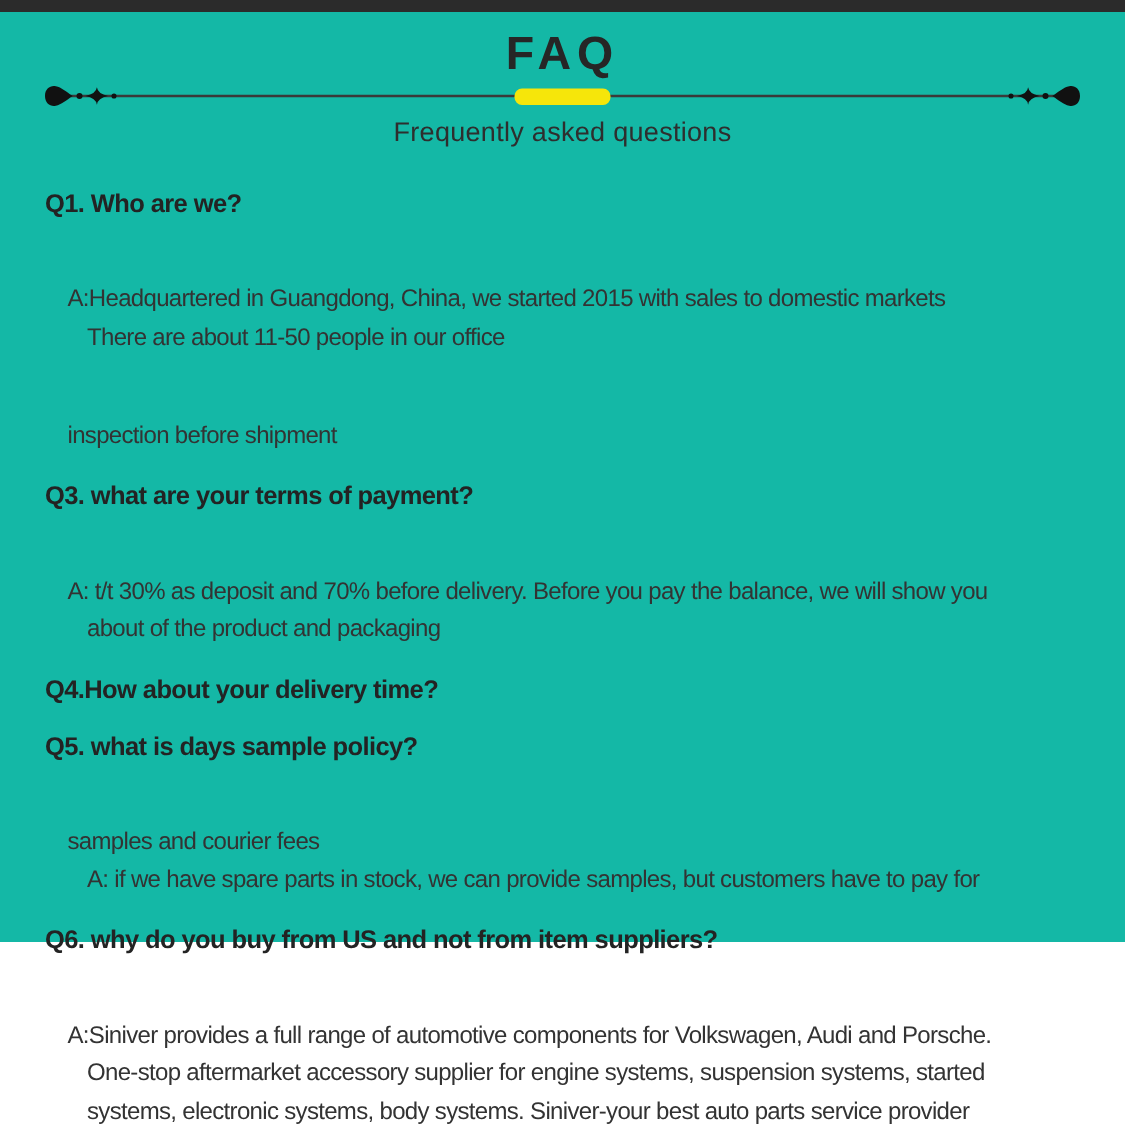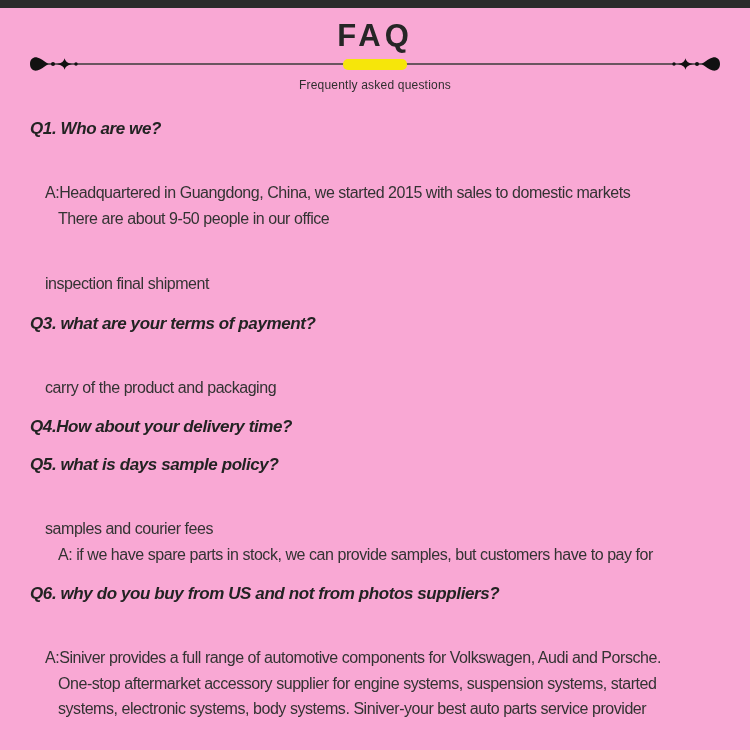--- a/index.html
+++ b/index.html
@@ -4,21 +4,21 @@
 <style>
   html, body { margin: 0; padding: 0; }
   body {
     width: 750px;
     height: 750px;
     background: #ffffff;
     font-family: "Liberation Sans", sans-serif;
     color: #303030;
     overflow: hidden;
   }
-  .page { width: 750px; height: 750px; position: relative; background: #f9a8d4; }
+  .page { width: 750px; height: 628px; position: relative; background: #14b8a6; }
 
   .top-bar {
     width: 100%;
     height: 8px;
     background: #2b2b2b;
   }
 
   header { position: relative; }
 
   .faq-title {
@@ -44,38 +44,37 @@
     transform: translateX(-50%);
     width: 64px;
     height: 11px;
     border-radius: 5px;
     background: var(--accent, #f6e60a);
     z-index: 2;
   }
 
   .subtitle {
     text-align: center;
-    font-size: 12px;
+    font-size: 18px;
     color: #2e2e2e;
     margin-top: 2px;
     letter-spacing: 0.2px;
   }
 
   .faq-list {
     padding: 10px 20px 0 30px;
   }
   .faq-item { margin-bottom: 7px; }
   .question {
     margin: 16px 0 12px 0;
     font-size: 17px;
     font-weight: bold;
     letter-spacing: -0.4px;
     color: #232323;
     line-height: 22px;
-    font-style: italic;
   }
   .answer { color: #333333; margin-top: 40px; }
   .ans-line {
     font-size: 16px;
     letter-spacing: -0.45px;
     line-height: 25.5px;
     white-space: nowrap;
     padding-left: 28px; 
   }
   .ans-line:first-child {
@@ -111,51 +110,52 @@
     </div>
 
     <div class="subtitle">Frequently asked questions</div>
   </header>
 
   <main class="faq-list">
     <section class="faq-item">
       <h2 class="question">Q1. Who are we?</h2>
       <div class="answer">
           <div class="ans-line">A:Headquartered in Guangdong, China, we started 2015 with sales to domestic markets</div>
-          <div class="ans-line">There are about 9-50 people in our office</div>
+          <div class="ans-line">There are about 11-50 people in our office</div>
         </div>
     </section>
 
     <section class="faq-item">
       <div class="answer">
-          <div class="ans-line">inspection final shipment</div>
+          <div class="ans-line">inspection before shipment</div>
         </div>
     </section>
 
     <section class="faq-item">
       <h2 class="question">Q3. what are your terms of payment?</h2>
       <div class="answer">
-          <div class="ans-line">carry of the product and packaging</div>
+          <div class="ans-line">A: t/t 30% as deposit and 70% before delivery. Before you pay the balance, we will show you</div>
+          <div class="ans-line">about of the product and packaging</div>
         </div>
     </section>
 
     <section class="faq-item">
       <h2 class="question">Q4.How about your delivery time?</h2>
     </section>
 
     <section class="faq-item">
       <h2 class="question">Q5. what is days sample policy?</h2>
       <div class="answer">
           <div class="ans-line">samples and courier fees</div>
           <div class="ans-line">A: if we have spare parts in stock, we can provide samples, but customers have to pay for</div>
         </div>
     </section>
 
     <section class="faq-item">
-      <h2 class="question">Q6. why do you buy from US and not from photos suppliers?</h2>
+      <h2 class="question">Q6. why do you buy from US and not from item suppliers?</h2>
       <div class="answer">
           <div class="ans-line">A:Siniver provides a full range of automotive components for Volkswagen, Audi and Porsche.</div>
           <div class="ans-line">One-stop aftermarket accessory supplier for engine systems, suspension systems, started</div>
           <div class="ans-line">systems, electronic systems, body systems. Siniver-your best auto parts service provider</div>
         </div>
     </section>
   </main>
 
 </div>
 

